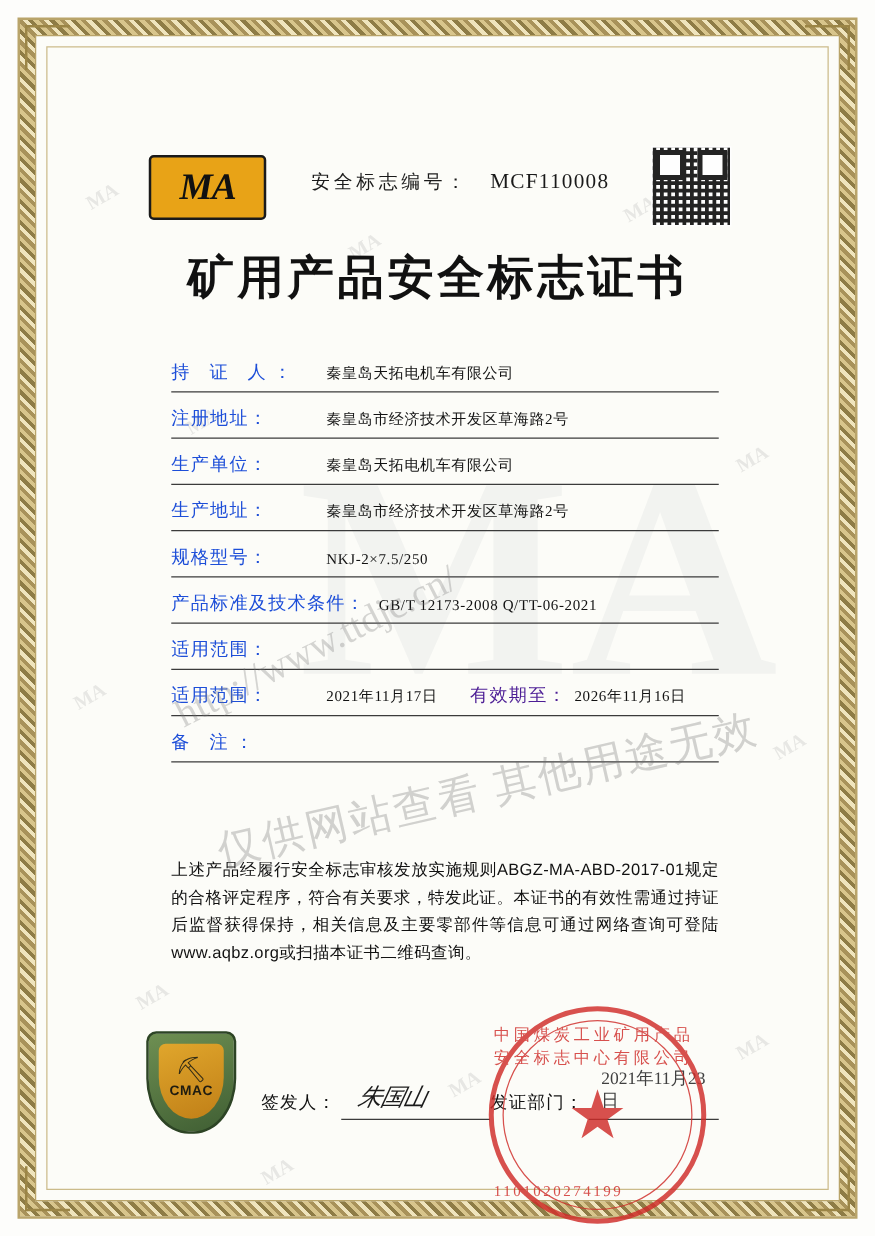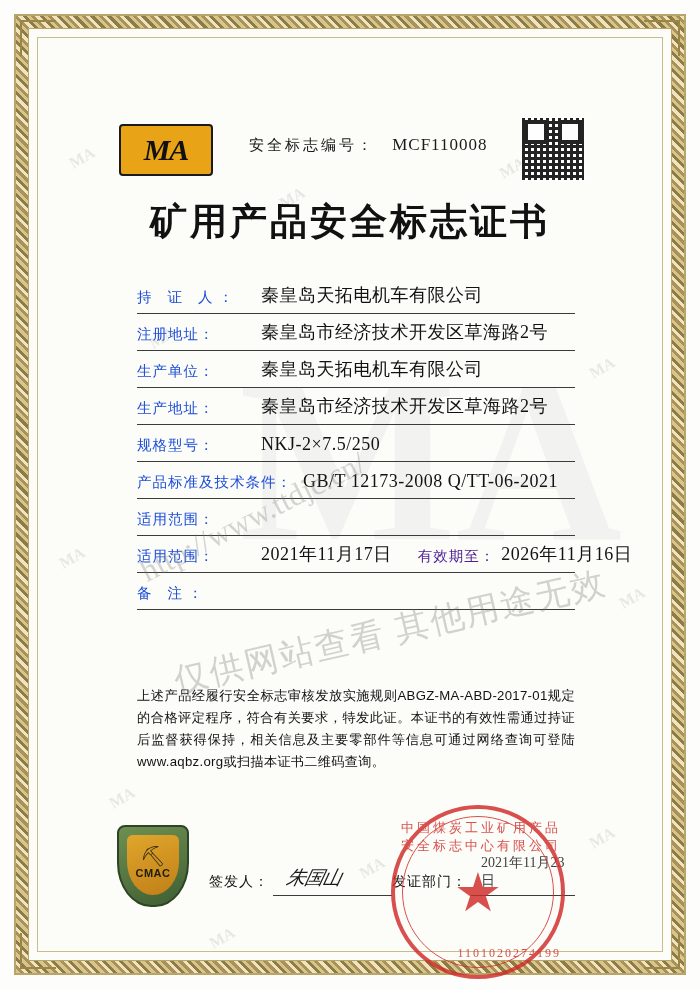--- a/index.html
+++ b/index.html
@@ -178,21 +178,21 @@
     color: #1d4ed8;
     padding-bottom: 6px;
     letter-spacing: 1px;
     white-space: nowrap;
   }
   .field-label.spread {
     letter-spacing: 6px;
   }
   .field-value {
     flex: 1;
-    font-size: 18px;
+    font-size: 12px;
     color: #121212;
     padding-bottom: 6px;
     padding-left: 6px;
     letter-spacing: .5px;
     white-space: nowrap;
     font-family: "Liberation Serif", serif;
   }
   .field-value.mono {
     font-family: "Liberation Serif", serif;
     letter-spacing: .5px;
@@ -323,21 +323,21 @@
     justify-content: center;
   }
   .seal-star {
     font-size: 54px;
     color: #cf2b28;
     line-height: 1;
   }
   .seal-top-text, .seal-bottom-text {
     position: absolute;
     left: 0; right: 0;
-    text-align: right;
+    text-align: left;
     color: #cf2b28;
     font-family: "Liberation Serif", serif;
   }
   .seal-top-text {
     top: 10px;
     font-size: 13px;
     letter-spacing: 3px;
   }
   .seal-bottom-text {
     bottom: 14px;

